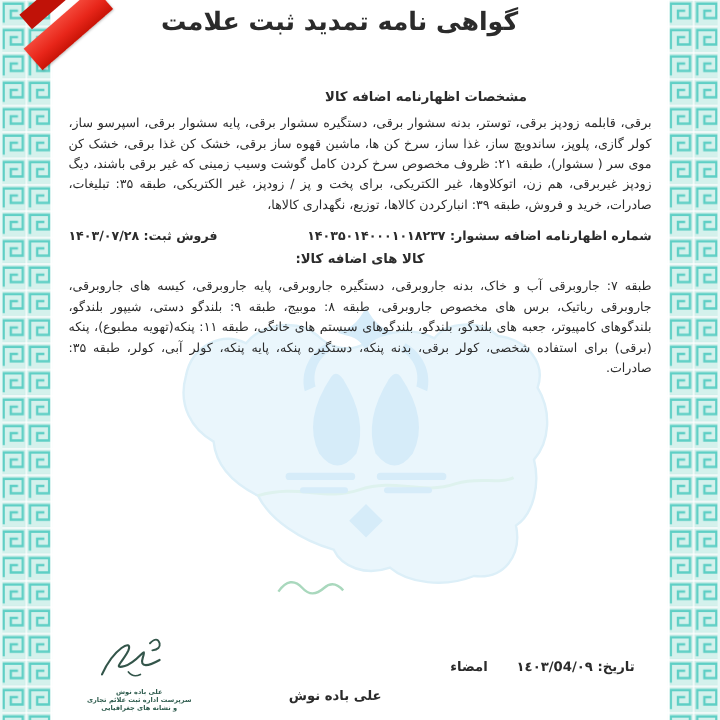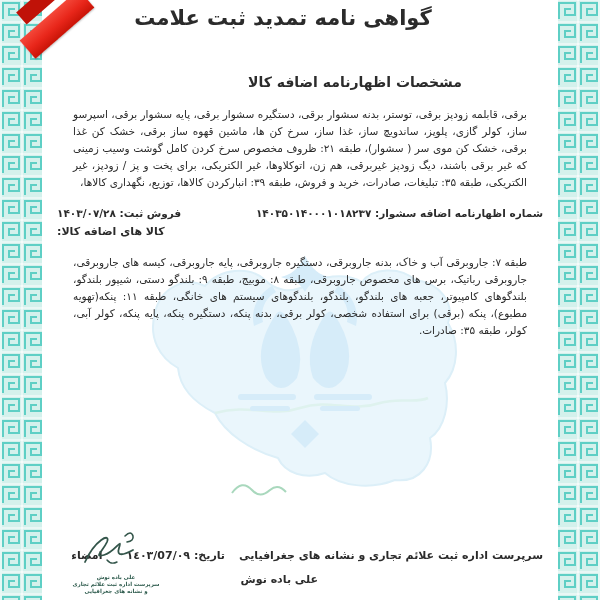--- a/index.html
+++ b/index.html
@@ -27,32 +27,32 @@
   .watermark{position:absolute;left:100px;top:228px;width:420px;height:310px;z-index:1;pointer-events:none;}
   
   .title{
     position:absolute;top:6px;left:0;width:100%;text-align:center;z-index:4;
     font-size:21px;font-weight:bold;letter-spacing:-0.5px;
     padding-right:34px;box-sizing:border-box;
   }
   
   .content{position:absolute;right:57px;top:74px;width:486px;z-index:4;}
   .sec-heading{
-    font-size:14px;font-weight:bold;margin:0 0 8px 0;text-align:center;
+    font-size:11px;font-weight:bold;margin:0 0 8px 0;text-align:center;
     padding-left:110px;
   }
   .para{
-    font-size:10.5px;line-height:17px;margin:16px;text-align:justify;text-justify:inter-word;
+    font-size:10.5px;line-height:17px;margin:0;text-align:justify;text-justify:inter-word;
   }
   .fields-row{
     display:flex;justify-content:space-between;align-items:baseline;
     font-size:10.5px;font-weight:bold;margin:11px 0 6px 0;
   }
   .field{white-space:nowrap;}
-  .sec-heading2{font-size:11px;font-weight:bold;margin:6px 0 9px 0;text-align:left;}
+  .sec-heading2{font-size:11px;font-weight:bold;margin:6px 0 9px 0;text-align:center;}
   
   .footer-line{
     position:absolute;right:57px;top:549px;width:486px;z-index:4;
     display:flex;align-items:baseline;font-size:11px;font-weight:bold;
   }
   .footer-line .gap-sm{width:14px;}
   .footer-line .gap-lg{width:24px;}
   .footer-name{
     position:absolute;right:282px;top:573px;z-index:4;font-size:11px;font-weight:bold;
   }
@@ -143,25 +143,24 @@
         <span class="nowrap">۱۴۰۳/۰۷/۲۸</span>
       </span>
     </div>
 
     <div class="sec-heading2">کالا های اضافه کالا:</div>
 
     <p class="para">طبقه ۷: جاروبرقی آب و خاک، بدنه جاروبرقی، دستگیره جاروبرقی، پایه جاروبرقی، کیسه های جاروبرقی، جاروبرقی رباتیک، برس های مخصوص جاروبرقی، طبقه ۸: موبیج، طبقه ۹: بلندگو دستی، شیپور بلندگو، بلندگوهای کامپیوتر، جعبه های بلندگو، بلندگو، بلندگوهای سیستم های خانگی، طبقه ۱۱: پنکه(تهویه مطبوع)، پنکه (برقی) برای استفاده شخصی، کولر برقی، بدنه پنکه، دستگیره پنکه، پایه پنکه، کولر آبی، کولر، طبقه ۳۵: صادرات.</p>
   </div>
 
   <div class="footer-line">
-    <span>سرپرست اداره ثبت علائم تجاری و نشانه های جغرافیایی</span>
     <span class="gap-sm"></span>
     <span class="nowrap">
       <span>تاریخ:</span>
-      <span>١٤٠٣/07/٠٩</span>
+      <span>١٤٠٣/04/٠٩</span>
     </span>
     <span class="gap-lg"></span>
     <span>امضاء</span>
   </div>
 
   <div class="footer-name">علی باده نوش</div>
 
   <div class="stamp">
     <svg width="78" height="42" viewBox="0 0 78 42" xmlns="http://www.w3.org/2000/svg">
       <path d="M8,34 C18,12 34,4 30,14 C26,23 16,30 27,27 C38,24 46,8 42,20 C39,29 47,27 56,22" fill="none" stroke="#33554a" stroke-width="1.8" stroke-linecap="round"></path>

